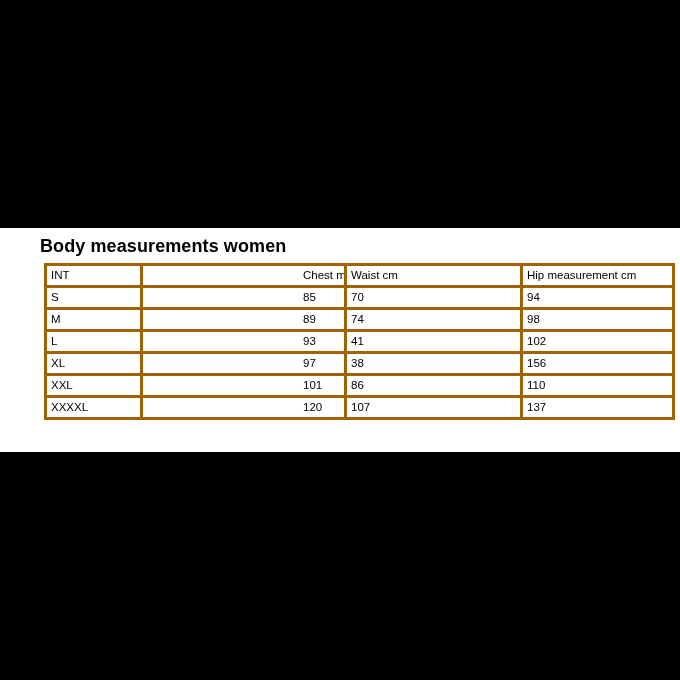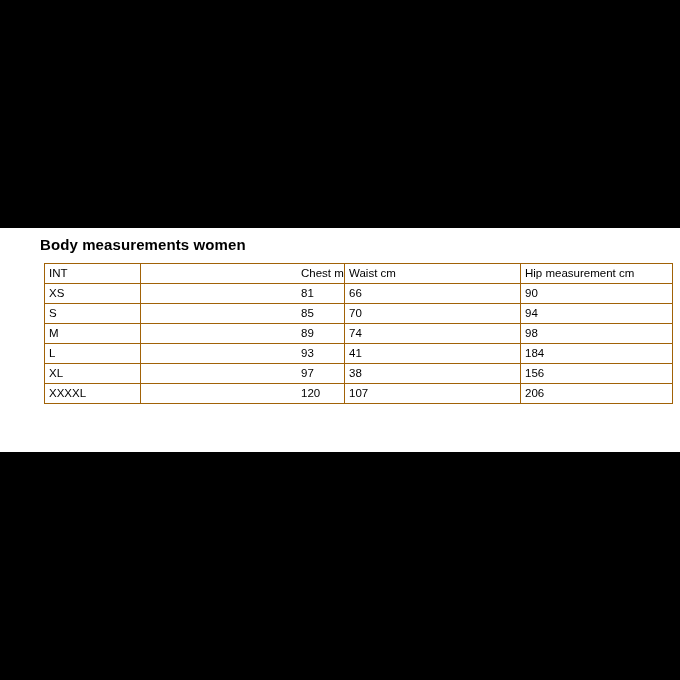--- a/index.html
+++ b/index.html
@@ -18,36 +18,36 @@
     left: 0;
     top: 228px;
     width: 680px;
     height: 224px;
     background: #ffffff;
   }
   .doc-title {
     position: absolute;
     left: 40px;
     top: 8px;
-    font-size: 15px;
+    font-size: 18px;
     font-weight: bold;
     color: #000000;
     letter-spacing: 0.1px;
   }
   table.size-table {
     position: absolute;
     left: 44px;
     top: 35px;
     width: 628px;
     border-collapse: collapse;
     table-layout: fixed;
   }
   table.size-table th,
   table.size-table td {
-    border: 1px solid #a16207;
+    border: 3px solid #a16207;
     font-size: 11.5px;
     color: #000000;
     font-weight: normal;
     text-align: left;
     padding: 1px 0 2px 4px;
     height: 16px;
     line-height: 14px;
     vertical-align: middle;
     overflow: hidden;
     white-space: nowrap;
@@ -78,51 +78,51 @@
     <thead>
       <tr>
         <th>INT</th>
         <th class="cell-ind-1">Chest measurement cm</th>
         <th class="cell-ind-2">Waist cm</th>
         <th class="cell-ind-3">Hip measurement cm</th>
       </tr>
     </thead>
     <tbody>
       <tr>
-        <td>XS</td>
-        <td class="cell-ind-1">81</td>
-        <td class="cell-ind-2">66</td>
-        <td class="cell-ind-3">90</td>
-      </tr>
-      <tr>
         <td>S</td>
         <td class="cell-ind-1">85</td>
         <td class="cell-ind-2">70</td>
         <td class="cell-ind-3">94</td>
       </tr>
       <tr>
         <td>M</td>
         <td class="cell-ind-1">89</td>
         <td class="cell-ind-2">74</td>
         <td class="cell-ind-3">98</td>
       </tr>
       <tr>
         <td>L</td>
         <td class="cell-ind-1">93</td>
         <td class="cell-ind-2">41</td>
-        <td class="cell-ind-3">184</td>
+        <td class="cell-ind-3">102</td>
       </tr>
       <tr>
         <td>XL</td>
         <td class="cell-ind-1">97</td>
         <td class="cell-ind-2">38</td>
         <td class="cell-ind-3">156</td>
       </tr>
       <tr>
+        <td>XXL</td>
+        <td class="cell-ind-1">101</td>
+        <td class="cell-ind-2">86</td>
+        <td class="cell-ind-3">110</td>
+      </tr>
+      <tr>
         <td>XXXXL</td>
         <td class="cell-ind-1">120</td>
         <td class="cell-ind-2">107</td>
-        <td class="cell-ind-3">206</td>
+        <td class="cell-ind-3">137</td>
       </tr>
     </tbody>
   </table>
 
 </div>
 
 </body></html>

